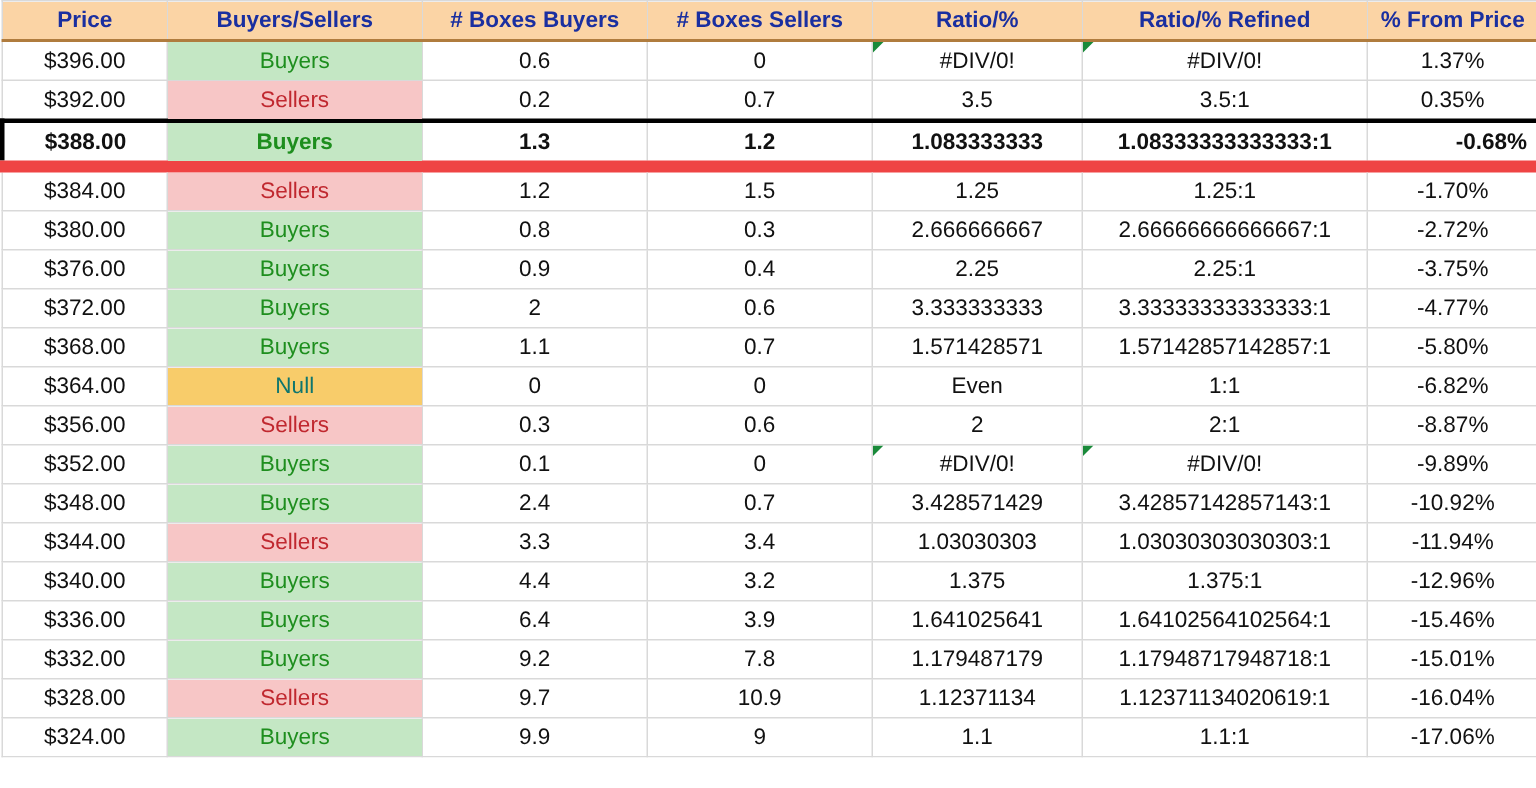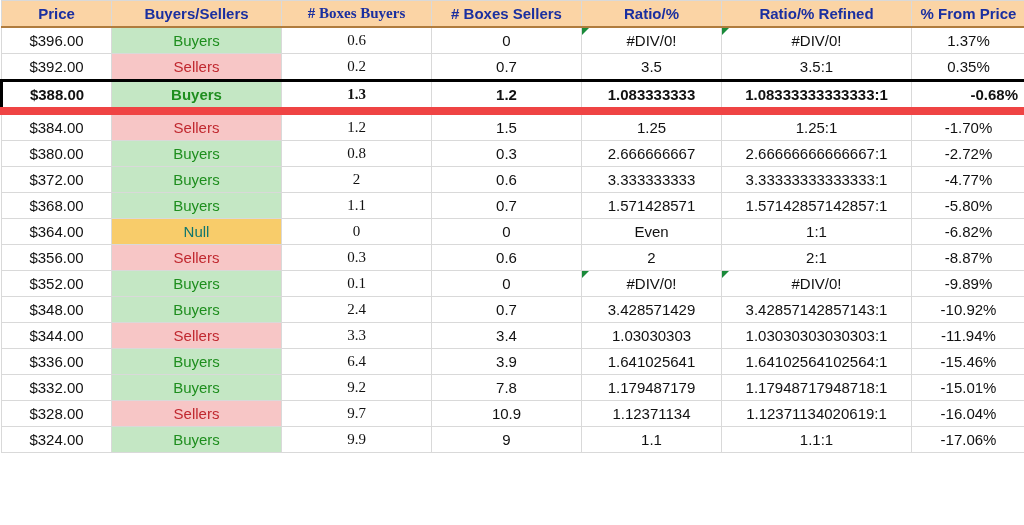--- a/index.html
+++ b/index.html
@@ -25,21 +25,21 @@
     position: relative;
   }
   .sheet th {
     background: #fbd4a5;
     color: #1a2fa0;
     font-weight: 700;
     border-bottom: 2px solid #b07c3e;
   }
   .col-price   { width: 110px; }
   .col-bs      { width: 170px; }
-  .col-bb      { width: 150px; font-family: Liberation Serif, serif; }
+  .col-bb      { width: 150px; }
   .col-bsell   { width: 150px; }
   .col-ratio   { width: 140px; }
   .col-refined { width: 190px; }
   .col-pct     { width: 114px; }
 
   td.bs-Buyers  { background: #c4e7c4; color: #1e8e1e; font-weight: 500; }
   td.bs-Sellers { background: #f7c6c6; color: #c0282f; font-weight: 500; }
   td.bs-Null    { background: #f8cc6a; color: #0f766e; font-weight: 500; }
 
   tr.hilite td { font-weight: 700; }
@@ -111,20 +111,29 @@
       <tr>
         <td class="col-price">$380.00</td>
         <td class="col-bs bs-Buyers">Buyers</td>
         <td class="col-bb">0.8</td>
         <td class="col-bsell">0.3</td>
         <td class="col-ratio">2.666666667</td>
         <td class="col-refined">2.66666666666667:1</td>
         <td class="col-pct">-2.72%</td>
       </tr>
       <tr>
+        <td class="col-price">$376.00</td>
+        <td class="col-bs bs-Buyers">Buyers</td>
+        <td class="col-bb">0.9</td>
+        <td class="col-bsell">0.4</td>
+        <td class="col-ratio">2.25</td>
+        <td class="col-refined">2.25:1</td>
+        <td class="col-pct">-3.75%</td>
+      </tr>
+      <tr>
         <td class="col-price">$372.00</td>
         <td class="col-bs bs-Buyers">Buyers</td>
         <td class="col-bb">2</td>
         <td class="col-bsell">0.6</td>
         <td class="col-ratio">3.333333333</td>
         <td class="col-refined">3.33333333333333:1</td>
         <td class="col-pct">-4.77%</td>
       </tr>
       <tr>
         <td class="col-price">$368.00</td>
@@ -174,20 +183,29 @@
       <tr>
         <td class="col-price">$344.00</td>
         <td class="col-bs bs-Sellers">Sellers</td>
         <td class="col-bb">3.3</td>
         <td class="col-bsell">3.4</td>
         <td class="col-ratio">1.03030303</td>
         <td class="col-refined">1.03030303030303:1</td>
         <td class="col-pct">-11.94%</td>
       </tr>
       <tr>
+        <td class="col-price">$340.00</td>
+        <td class="col-bs bs-Buyers">Buyers</td>
+        <td class="col-bb">4.4</td>
+        <td class="col-bsell">3.2</td>
+        <td class="col-ratio">1.375</td>
+        <td class="col-refined">1.375:1</td>
+        <td class="col-pct">-12.96%</td>
+      </tr>
+      <tr>
         <td class="col-price">$336.00</td>
         <td class="col-bs bs-Buyers">Buyers</td>
         <td class="col-bb">6.4</td>
         <td class="col-bsell">3.9</td>
         <td class="col-ratio">1.641025641</td>
         <td class="col-refined">1.64102564102564:1</td>
         <td class="col-pct">-15.46%</td>
       </tr>
       <tr>
         <td class="col-price">$332.00</td>

